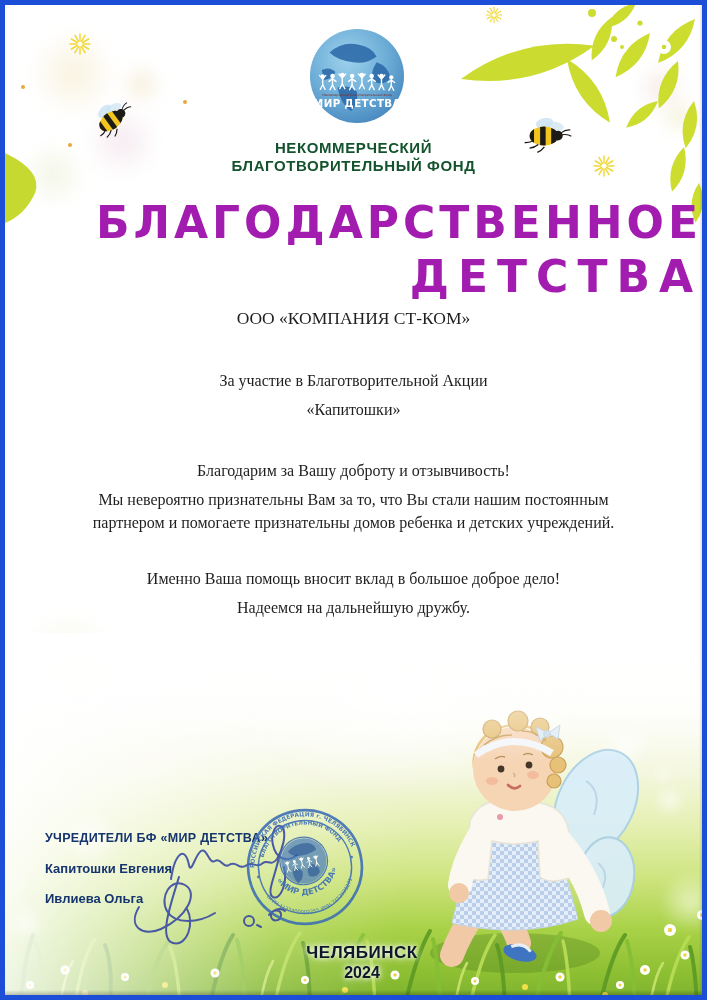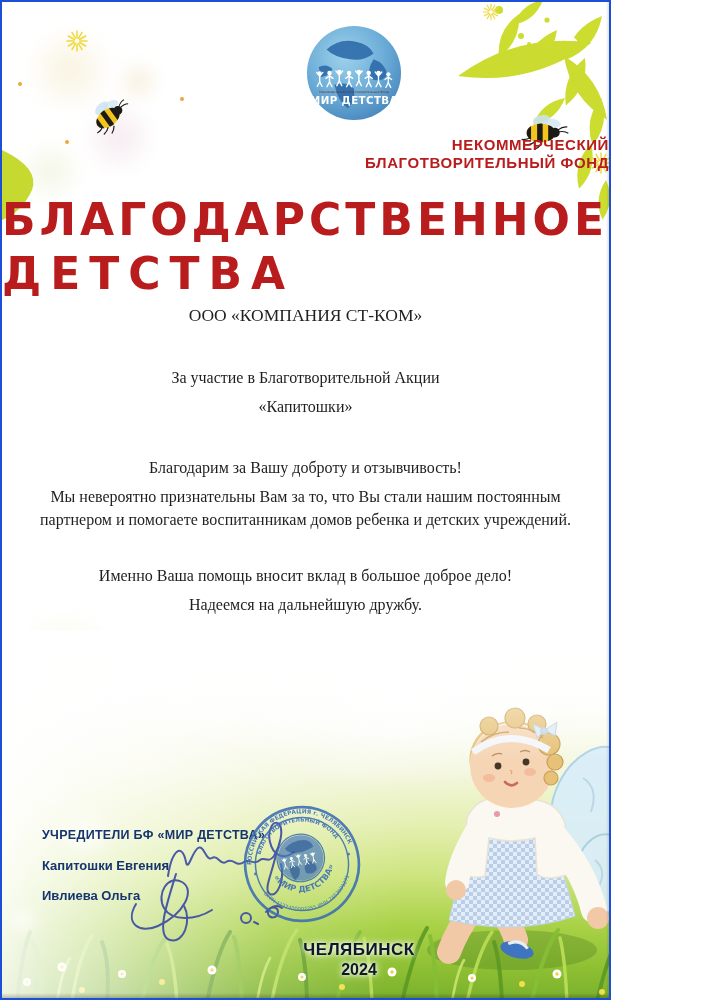--- a/index.html
+++ b/index.html
@@ -1,26 +1,26 @@
 <!DOCTYPE html>
 <html lang="ru"><head>
 <meta charset="utf-8">
 <style>
   html,body{margin:0;padding:0;background:#ffffff;}
-  .page{position:relative;width:611px;height:1000px;background:#fff;overflow:hidden;
-        border:2px solid #1d4ed8;box-sizing:border-box;
+  .page{position:relative;width:707px;height:1000px;background:#fff;overflow:hidden;
+        border:5px solid #1d4ed8;box-sizing:border-box;
         font-family:"Liberation Sans",sans-serif;}
   .abs{position:absolute;}
   .cline{position:absolute;left:0;width:100%;text-align:center;
          font-family:"Liberation Serif",serif;font-size:16px;color:#1f1f1f;}
-  .hdr{position:absolute;left:0;width:100%;text-align:right;
+  .hdr{position:absolute;left:0;width:100%;text-align:center;
        font-family:"Liberation Sans",sans-serif;font-weight:700;
-       color:#b91c1c;font-size:15px;letter-spacing:.6px;}
-  .title-line{position:absolute;left:0;width:100%;text-align:left;
-       font-family:"DejaVu Sans",sans-serif;font-weight:700;color:#b91c1c;}
+       color:#14532d;font-size:15px;letter-spacing:.6px;}
+  .title-line{position:absolute;left:0;width:100%;text-align:right;
+       font-family:"DejaVu Sans",sans-serif;font-weight:700;color:#a21caf;}
   .t1{top:192px;font-size:44px;letter-spacing:4px;}
   .t2{top:246px;font-size:44px;letter-spacing:9px;}
   .recipient{top:303px;font-size:17.5px;}
   .founder{position:absolute;left:40px;font-family:"Liberation Sans",sans-serif;
            font-weight:700;color:#16356e;}
   .wc{position:absolute;filter:blur(7px);}
   .city{position:absolute;left:257px;width:200px;text-align:center;
         font-family:"Liberation Sans",sans-serif;font-weight:700;color:#0f172a;
         text-shadow:0 0 4px #ffffff,0 0 8px #ffffff;}
   .photo{position:absolute;left:0;top:628px;width:707px;height:372px;overflow:hidden;}
@@ -209,21 +209,21 @@
   <div class="hdr" style="top:152px;">БЛАГОТВОРИТЕЛЬНЫЙ ФОНД</div>
 
   <div class="title-line t1">БЛАГОДАРСТВЕННОЕ</div>
   <div class="title-line t2">ДЕТСТВА</div>
 
   <div class="cline recipient" style="top:303px;">ООО «КОМПАНИЯ СТ-КОМ»</div>
   <div class="cline" style="top:367px;">За участие в Благотворительной Акции</div>
   <div class="cline" style="top:396px;">«Капитошки»</div>
   <div class="cline" style="top:457px;">Благодарим за Вашу доброту и отзывчивость!</div>
   <div class="cline" style="top:486px;">Мы невероятно признательны Вам за то, что Вы стали нашим постоянным</div>
-  <div class="cline" style="top:509px;">партнером и помогаете воспитанникам домов ребенка и детских учреждений.</div>
+  <div class="cline" style="top:509px;">партнером и помогаете признательны домов ребенка и детских учреждений.</div>
   <div class="cline" style="top:565px;">Именно Ваша помощь вносит вклад в большое доброе дело!</div>
   <div class="cline" style="top:594px;">Надеемся на дальнейшую дружбу.</div>
 
   <div class="photo">
     <div class="base"></div>
     <div class="bokeh"></div>
 
     <svg class="abs" style="left:395px;top:38px;" width="260" height="310" viewBox="0 0 260 310">
       <ellipse cx="115" cy="282" rx="85" ry="20" fill="rgba(70,120,25,.30)"></ellipse>
 

